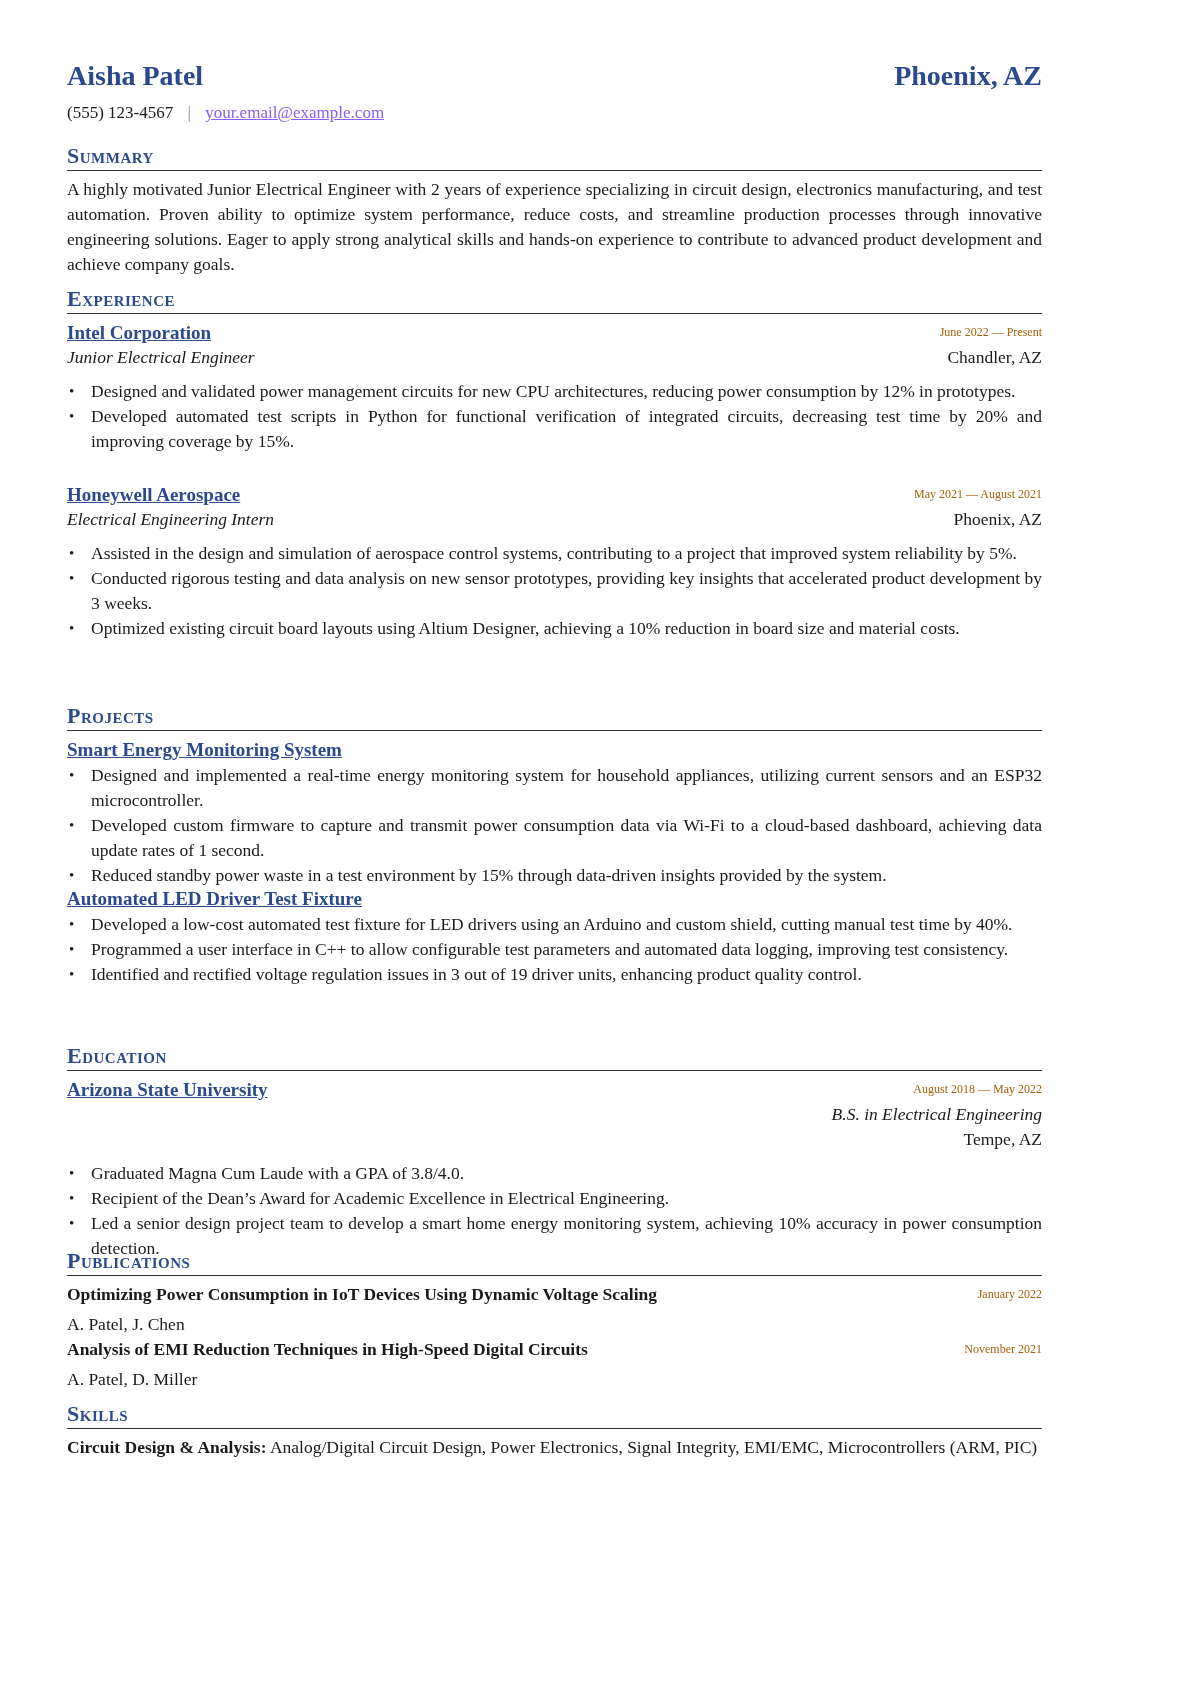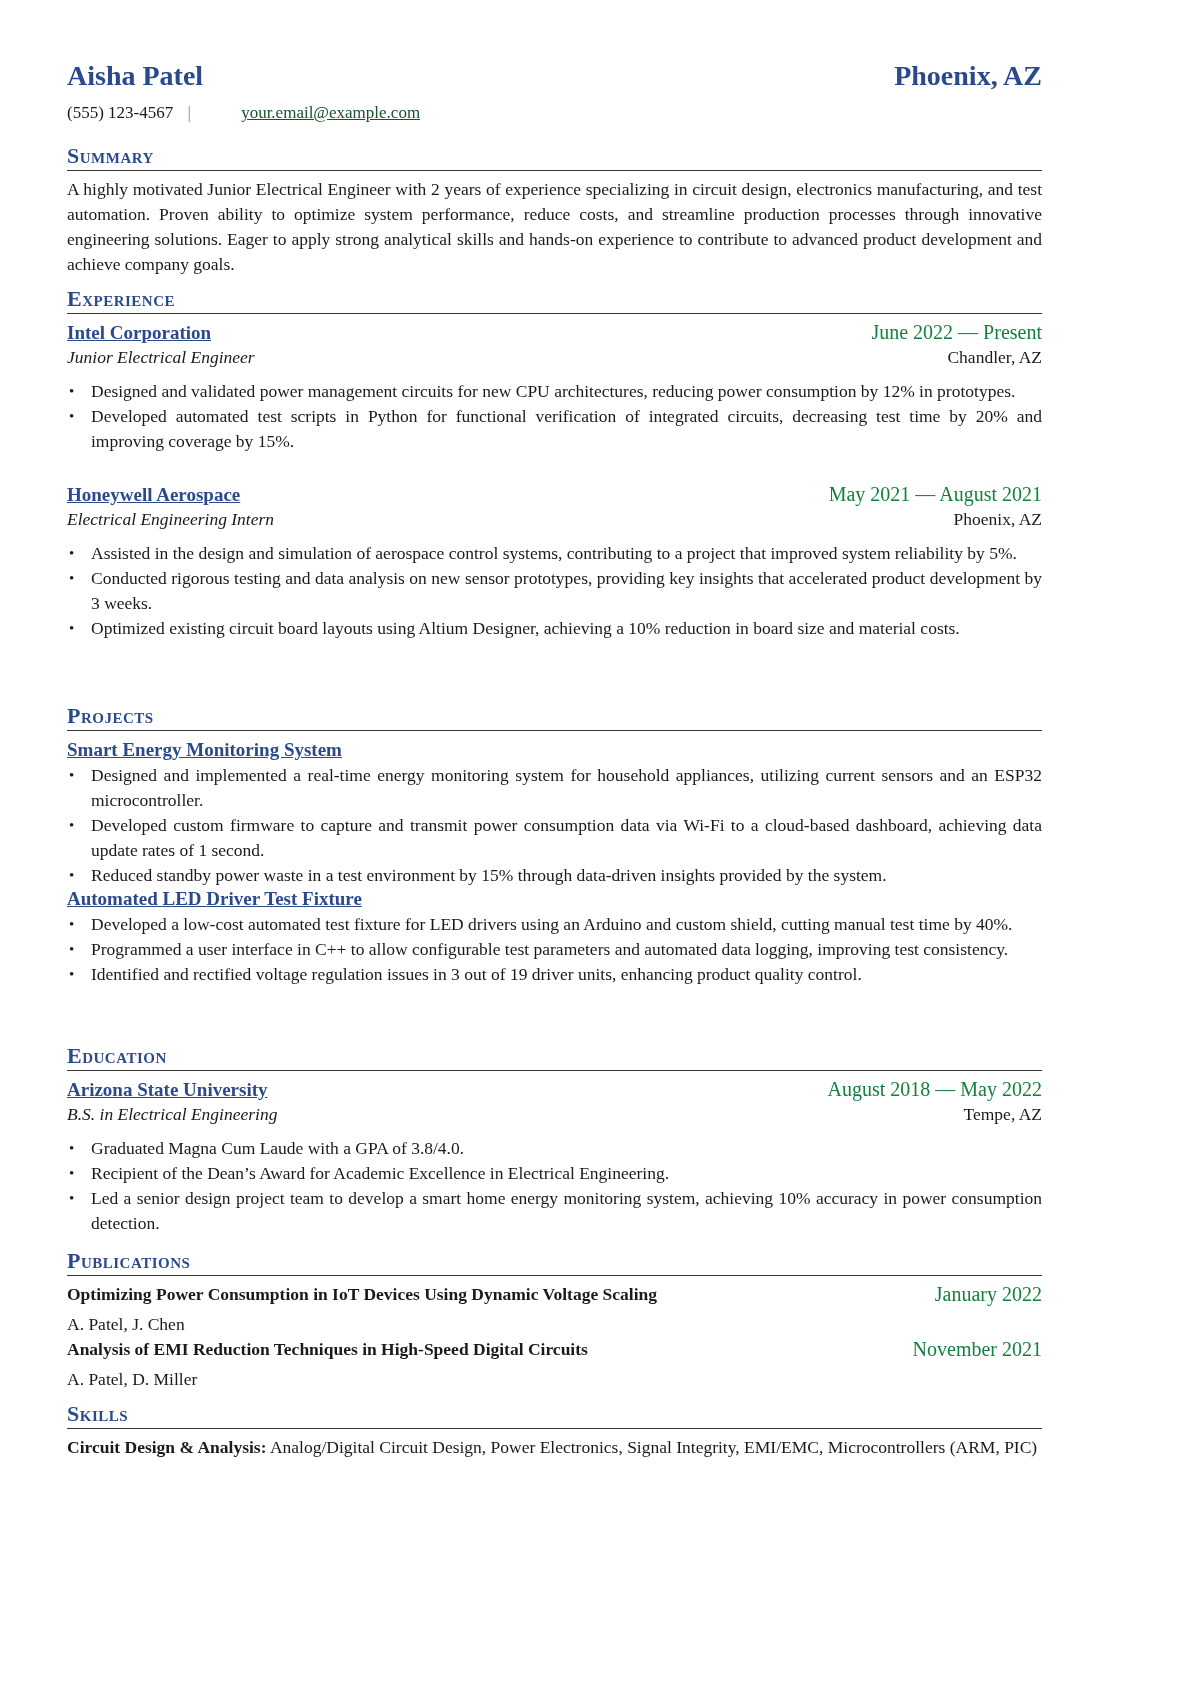--- a/index.html
+++ b/index.html
@@ -4,29 +4,29 @@
 <style>
   html, body { margin: 0; padding: 0; background: #ffffff; }
   body { width: 1190px; height: 1683px; position: relative; overflow: hidden;
          font-family: "DejaVu Serif", "Liberation Serif", serif; color: #1a1a1a; }
   .page { position: absolute; left: 67px; top: 0; width: 975px; }
   .header-row { position: absolute; top: 60px; left: 0; width: 975px; display: flex; justify-content: space-between; align-items: baseline; }
   .name { font-family: "Liberation Serif", serif; font-weight: bold; font-size: 28px; color: #2b4a8c; }
   .city { font-family: "Liberation Serif", serif; font-weight: bold; font-size: 28px; color: #2b4a8c; }
   .contact { position: absolute; top: 103px; left: 0; font-family: "Liberation Serif", serif; font-size: 17px; color: #1a1a1a; }
   .contact .sep { color: #888; margin: 0 10px; }
-  .contact a { color: #14532d; text-decoration: underline; margin-left: 36px; }
+  .contact a { color: #8b5cf6; text-decoration: underline; }
   .section-title { position: absolute; left: 0; width: 975px; font-family: Liberation Serif, serif; font-weight: bold;
                    font-size: 22px; color: #2b4a8c; font-variant: small-caps; letter-spacing: 0.5px;
                    border-bottom: 1.5px solid #333; padding-bottom: 1px; line-height: 26px; }
   .block { position: absolute; left: 0; width: 975px; font-family: Liberation Serif, serif; font-size: 17.5px; line-height: 25px; }
   .para { text-align: justify; }
   .row { display: flex; justify-content: space-between; align-items: flex-end; }
   .org { font-weight: bold; font-size: 19px; color: #2b4a8c; text-decoration: underline; }
-  .date { color: #15803d; font-size: 20px; }
+  .date { color: #a16207; font-size: 12px; }
   .role { font-style: italic; }
   ul { margin: 0; padding: 0 0 0 24px; list-style: none; }
   li { position: relative; text-align: justify; }
   li::before { content: "\2022"; position: absolute; left: -22px; top: 0; font-size: 15px; }
   .pub-title { font-weight: bold; }
   .skill-label { font-weight: bold; }
 </style>
 </head>
 <body>
 
@@ -98,21 +98,21 @@
     </ul>
   </div>
 
   <div class="section-title" style="top:1043px;">Education</div>
 
   <div class="block" style="top:1077px;">
     <div class="row">
       <span class="org">Arizona State University</span>
       <span class="date">August 2018 — May 2022</span>
     </div>
-    <div class="row" style="margin-bottom:9px;">
+    <div class="row" style="margin-bottom:9px;flex-direction:column;">
       <span class="role">B.S. in Electrical Engineering</span>
       <span>Tempe, AZ</span>
     </div>
     <ul>
       <li>Graduated Magna Cum Laude with a GPA of 3.8/4.0.</li>
       <li>Recipient of the Dean’s Award for Academic Excellence in Electrical Engineering.</li>
       <li>Led a senior design project team to develop a smart home energy monitoring system, achieving 10% accuracy in power consumption detection.</li>
     </ul>
   </div>
 

